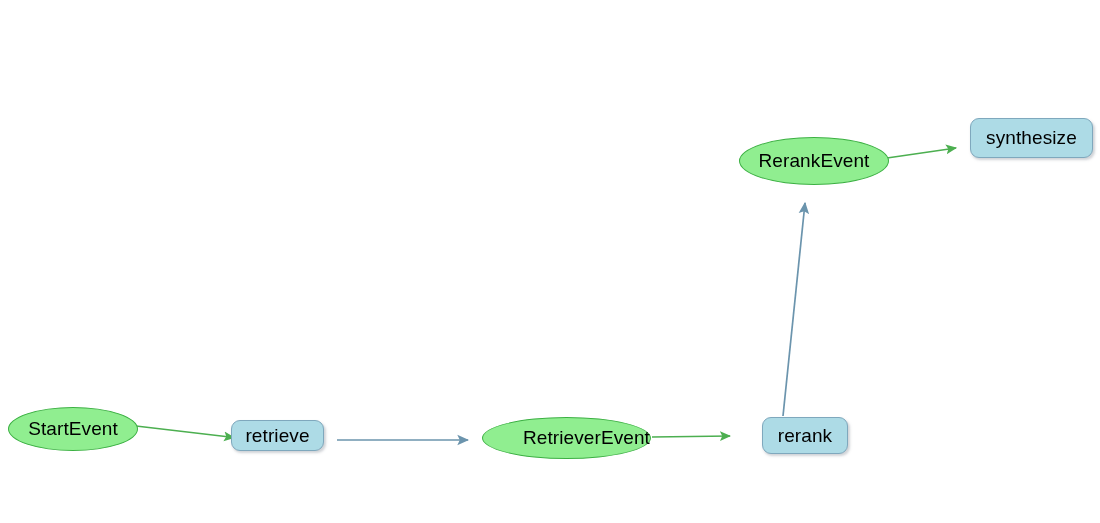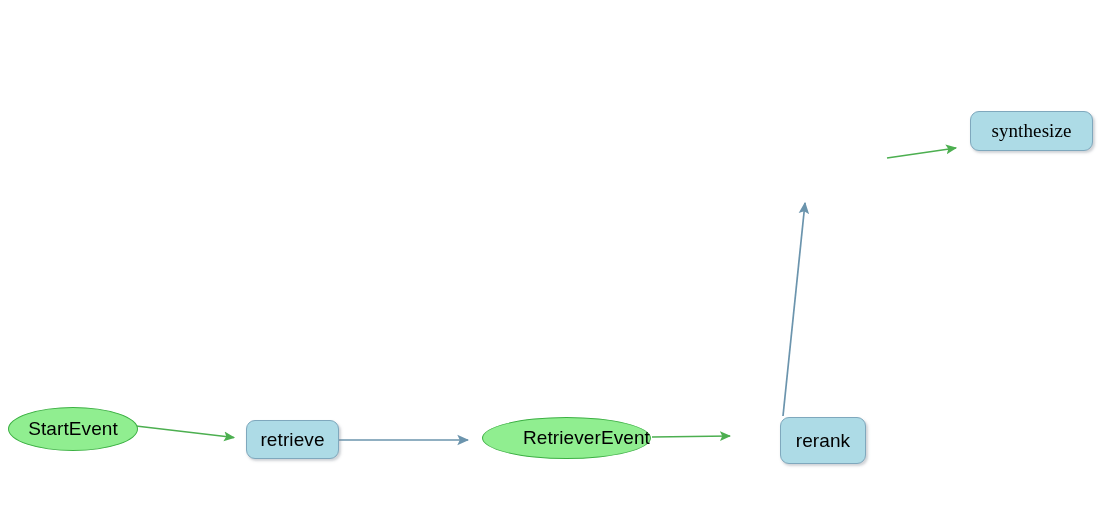--- a/index.html
+++ b/index.html
@@ -76,30 +76,33 @@
 
     <path d="M783,416 L805,203" fill="none" stroke="#6b94ad" stroke-width="1.7" marker-end="url(#arrow-blue)"></path>
 
     <path d="M887,158 L956,148" fill="none" stroke="#4caf50" stroke-width="1.6" marker-end="url(#arrow-green)"></path>
   </svg>
 
   <div class="node node-event" style="left:8px; top:407px; width:130px; height:44px;text-align:right;">
     <span class="node-label">StartEvent</span>
   </div>
 
-  <div class="node node-step" style="left:246px; top:420px; width:93px; height:39px;">
+  <div class="node node-step" style="left:231px; top:420px; width:93px; height:31px;">
     <span class="node-label">retrieve</span>
   </div>
 
   <div class="node node-event" style="left:482px; top:417px; width:169px; height:42px;justify-content:flex-end;">
     <span class="node-label">RetrieverEvent</span>
   </div>
 
-  <div class="node node-step" style="left:780px; top:417px; width:86px; height:47px;">
+  <div class="node node-step" style="left:762px; top:417px; width:86px; height:37px;">
     <span class="node-label">rerank</span>
   </div>
 
+  <div class="node node-event" style="left:739px; top:137px; width:150px; height:48px;">
+    <span class="node-label">RerankEvent</span>
+  </div>
 
-  <div class="node node-step" style="left:970px; top:111px; width:123px; height:40px;font-family:Liberation Serif, serif;">
+  <div class="node node-step" style="left:970px; top:118px; width:123px; height:40px;">
     <span class="node-label">synthesize</span>
   </div>
 
 </div>
 
 </body></html>

